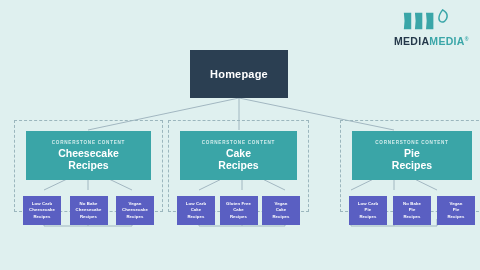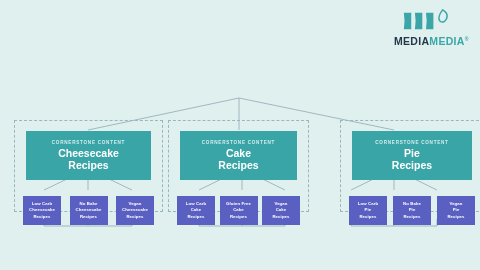--- a/index.html
+++ b/index.html
@@ -110,20 +110,23 @@
   <div class="logo">
     <svg class="logo-mark" viewBox="0 0 62 26">
       <path d="M2 4 h8 v18 h-8 q1.5 -9 0 -18 z" fill="#3aa6a8"></path>
       <path d="M14 4 h8 v18 h-8 q1.5 -9 0 -18 z" fill="#3aa6a8"></path>
       <path d="M26 4 h8 v18 h-8 q1.5 -9 0 -18 z" fill="#3aa6a8"></path>
       <path d="M44 1 q7 4 4 10 q-3 5 -7 2 q-3 -4 3 -12 z" fill="none" stroke="#3aa6a8" stroke-width="1.6"></path>
     </svg>
     <div class="logo-word"><span class="lw-a">MEDIA</span><span class="lw-b">MEDIA</span><span class="lw-r">®</span></div>
   </div>
 
+  <div class="homepage">
+    <span>Homepage</span>
+  </div>
 
   <div class="group" id="g0">
     <div class="cornerstone">
       <div class="cs-eyebrow">CORNERSTONE CONTENT</div>
       <div class="cs-title">
         <span>Cheesecake</span><br>
         <span>Recipes</span>
       </div>
     </div>
     <div class="leafrow">

